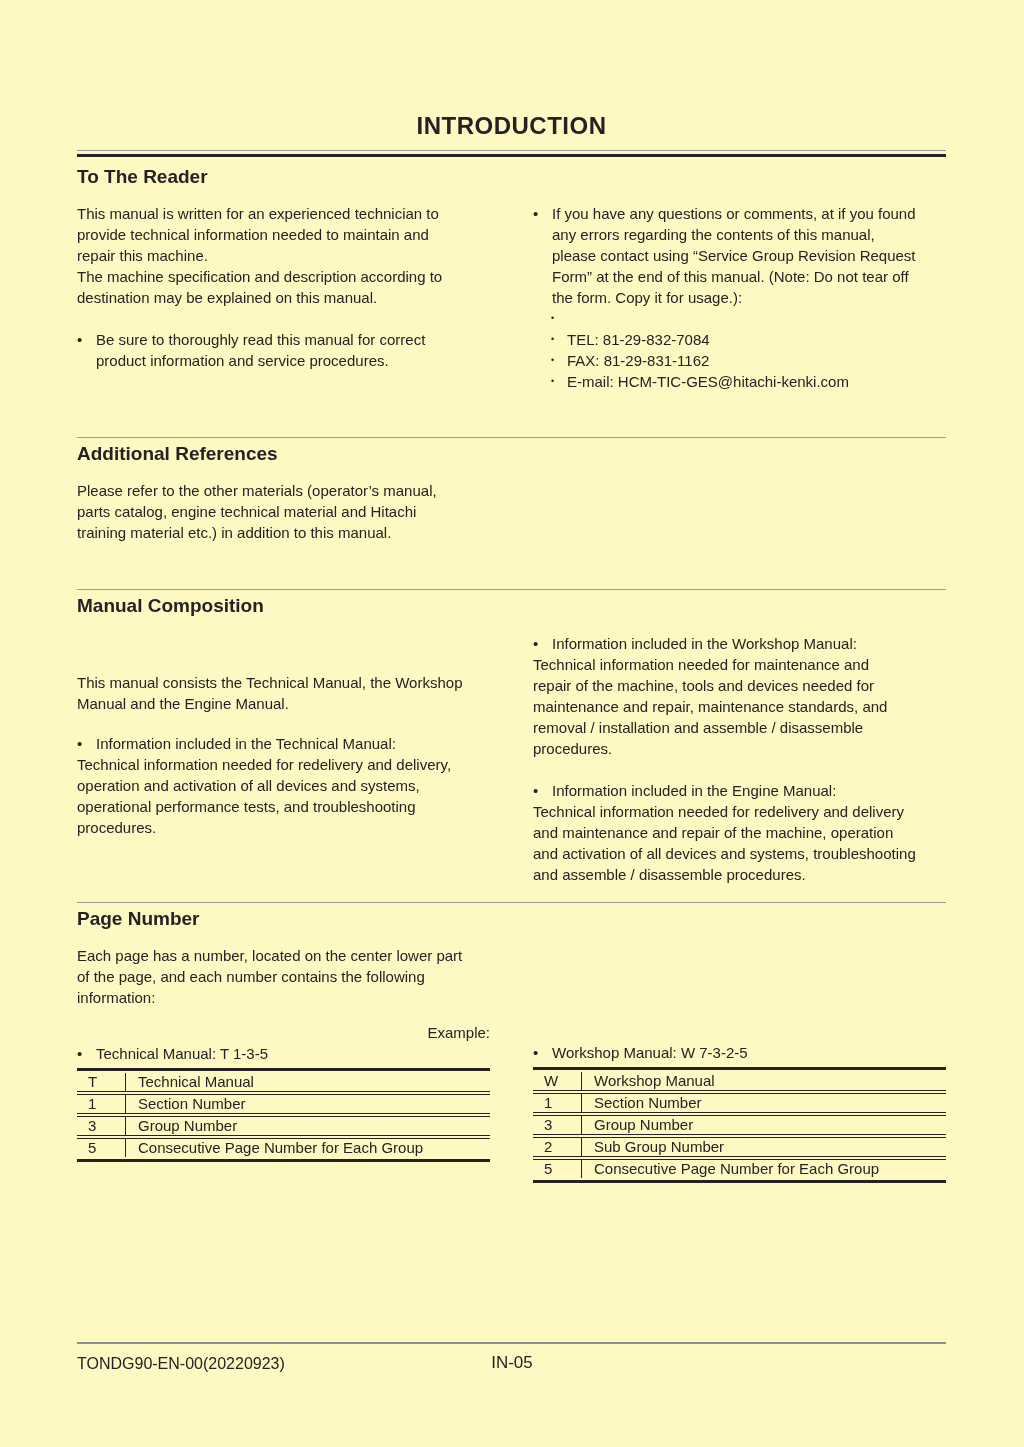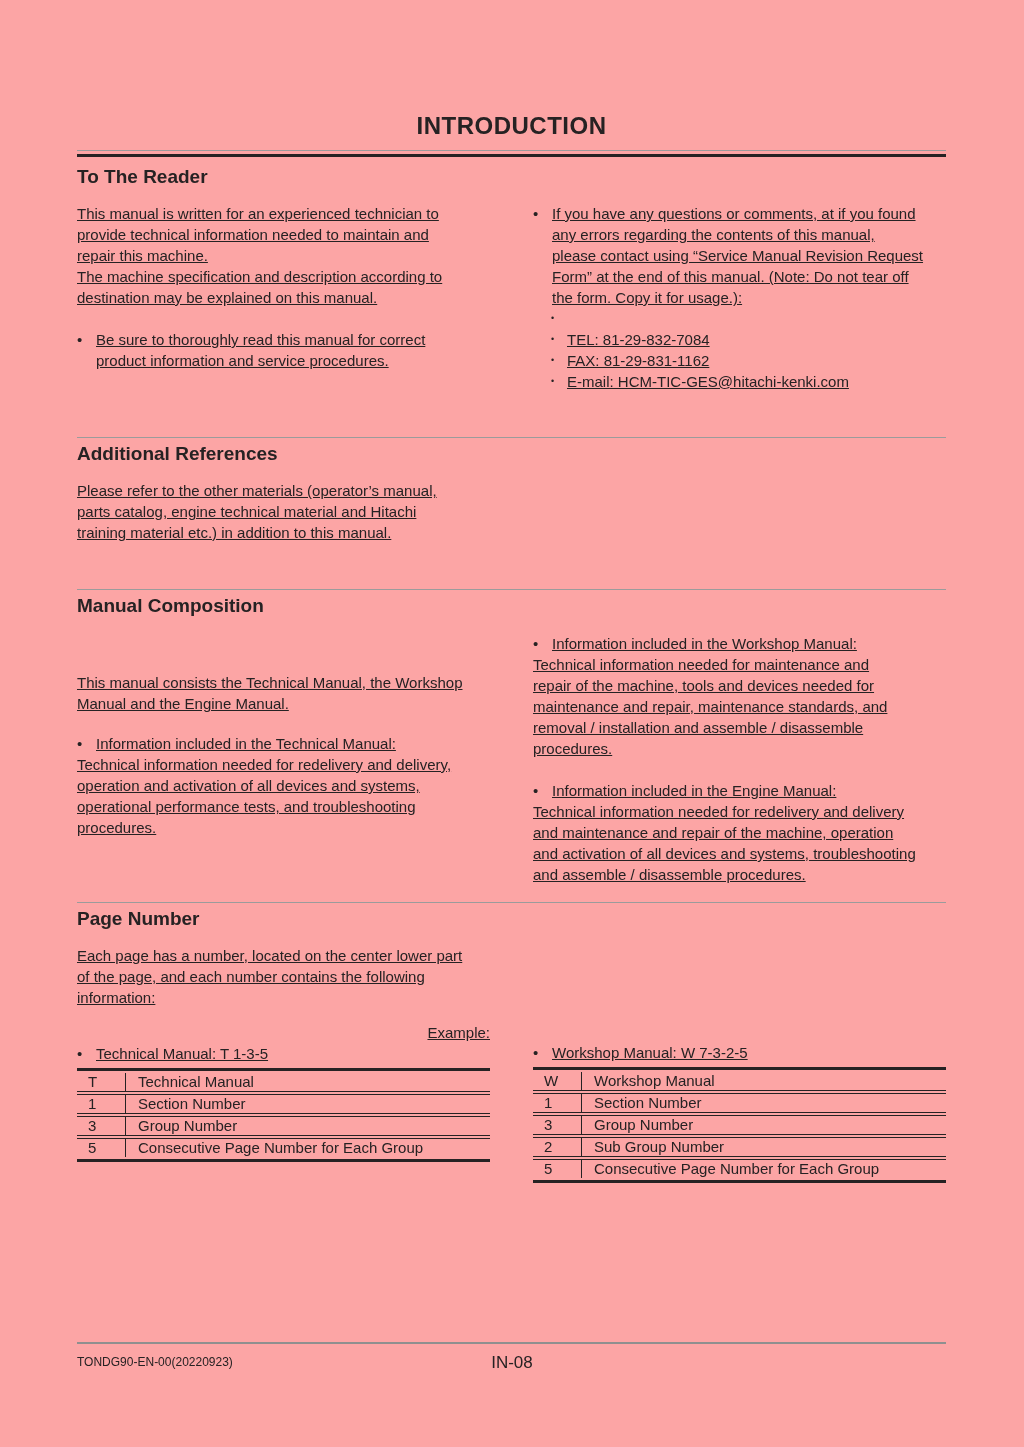--- a/index.html
+++ b/index.html
@@ -1,45 +1,45 @@
 <!DOCTYPE html>
 <html><head>
 <meta charset="utf-8">
 <style>
   html,body{margin:0;padding:0;background:#ffffff;}
   .page{
-    position:relative;width:1024px;height:1447px;background:#fca5a5;
+    position:relative;width:1024px;height:1447px;background:#fef9c3;
     font-family:"Liberation Sans",sans-serif;color:#262223;overflow:hidden;
   }
   .content{position:absolute;left:77px;top:0;width:869px;}
   .abs{position:absolute;}
   .h1{font-size:24px;font-weight:700;text-align:center;width:100%;letter-spacing:0.5px;line-height:28px;}
   .h2{font-size:19px;font-weight:700;line-height:24px;}
-  .lines{font-size:15px;line-height:21px;white-space:pre;text-decoration:underline;}
+  .lines{font-size:15px;line-height:21px;white-space:pre;}
   .divider{width:869px;height:0;border-top:1.5px solid #9b9b9b;}
   .double-rule{width:869px;height:2.5px;border-top:1.5px solid #9b9b9b;border-bottom:3px solid #262223;}
   .brow{display:flex;font-size:15px;line-height:21px;}
   .bdot{width:19px;flex:none;}
   .sublist{margin-left:18px;margin-top:0;}
   .srow{display:flex;font-size:15px;line-height:21px;}
   .sdot{width:16px;flex:none;font-size:9px;line-height:21px;}
   .gap19{margin-top:19px;}
   .gap21{margin-top:21px;}
   .pn-table{
     width:413px;border-collapse:separate;border-spacing:0 2px;
     border-top:3px solid #262223;border-bottom:3px solid #262223;
     font-size:15px;color:#262223;margin-top:4px;
   }
   .pn-table td{border-top:1.4px solid #262223;border-bottom:1.4px solid #262223;line-height:18px;padding-top:0;padding-bottom:0;}
   .pn-table tr:first-child td{border-top:none;}
   .pn-table tr:last-child td{border-bottom:none;}
   .pn-table td.c1{width:36px;border-right:1.4px solid #262223;padding-left:11px;}
   .pn-table td.c2{padding-left:12px;}
   .footer-rule{position:absolute;left:77px;top:1342px;width:869px;height:0;border-top:2px solid #8f8f8f;}
-  .footer-code{position:absolute;left:77px;top:1355px;font-size:12px;}
+  .footer-code{position:absolute;left:77px;top:1355px;font-size:16px;}
   .footer-page{position:absolute;left:0;top:1353px;width:1024px;text-align:center;font-size:17px;}
 </style>
 </head>
 <body>
 
 <div class="page">
   <div class="content">
 
     <div class="abs h1" style="top:112px;">INTRODUCTION</div>
     <div class="abs double-rule" style="top:150px;"></div>
@@ -56,21 +56,21 @@
       <span class="bdot">•</span>
       <span class="lines">Be sure to thoroughly read this manual for correct
 product information and service procedures.</span>
     </div>
 
     <div class="abs" style="top:203px;left:456px;width:413px;">
       <div class="brow">
         <span class="bdot">•</span>
         <span class="lines">If you have any questions or comments, at if you found
 any errors regarding the contents of this manual,
-please contact using “Service Manual Revision Request
+please contact using “Service Group Revision Request
 Form” at the end of this manual. (Note: Do not tear off
 the form. Copy it for usage.):</span>
       </div>
       <div class="sublist">
         <div class="srow">
           <span class="sdot">•</span>
         </div>
         <div class="srow">
           <span class="sdot">•</span>
           <span class="lines">TEL: 81-29-832-7084</span>
@@ -190,14 +190,14 @@
             <td class="c2">Consecutive Page Number for Each Group</td>
           </tr>
         </tbody>
       </table>
     </div>
 
   </div>
 
   <div class="footer-rule"></div>
   <div class="footer-code">TONDG90-EN-00(20220923)</div>
-  <div class="footer-page">IN-08</div>
+  <div class="footer-page">IN-05</div>
 </div>
 
 </body></html>

